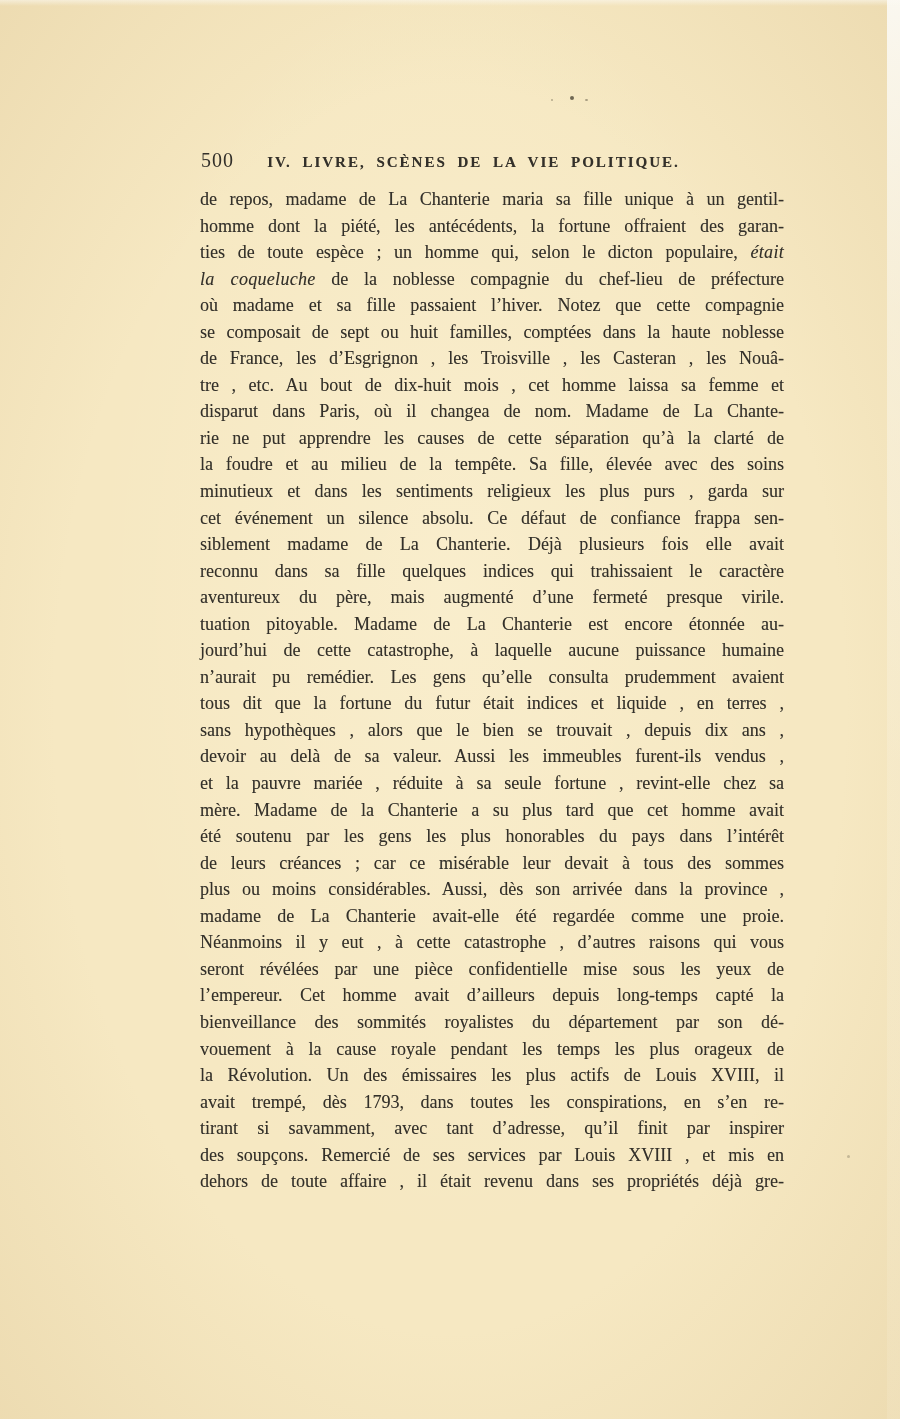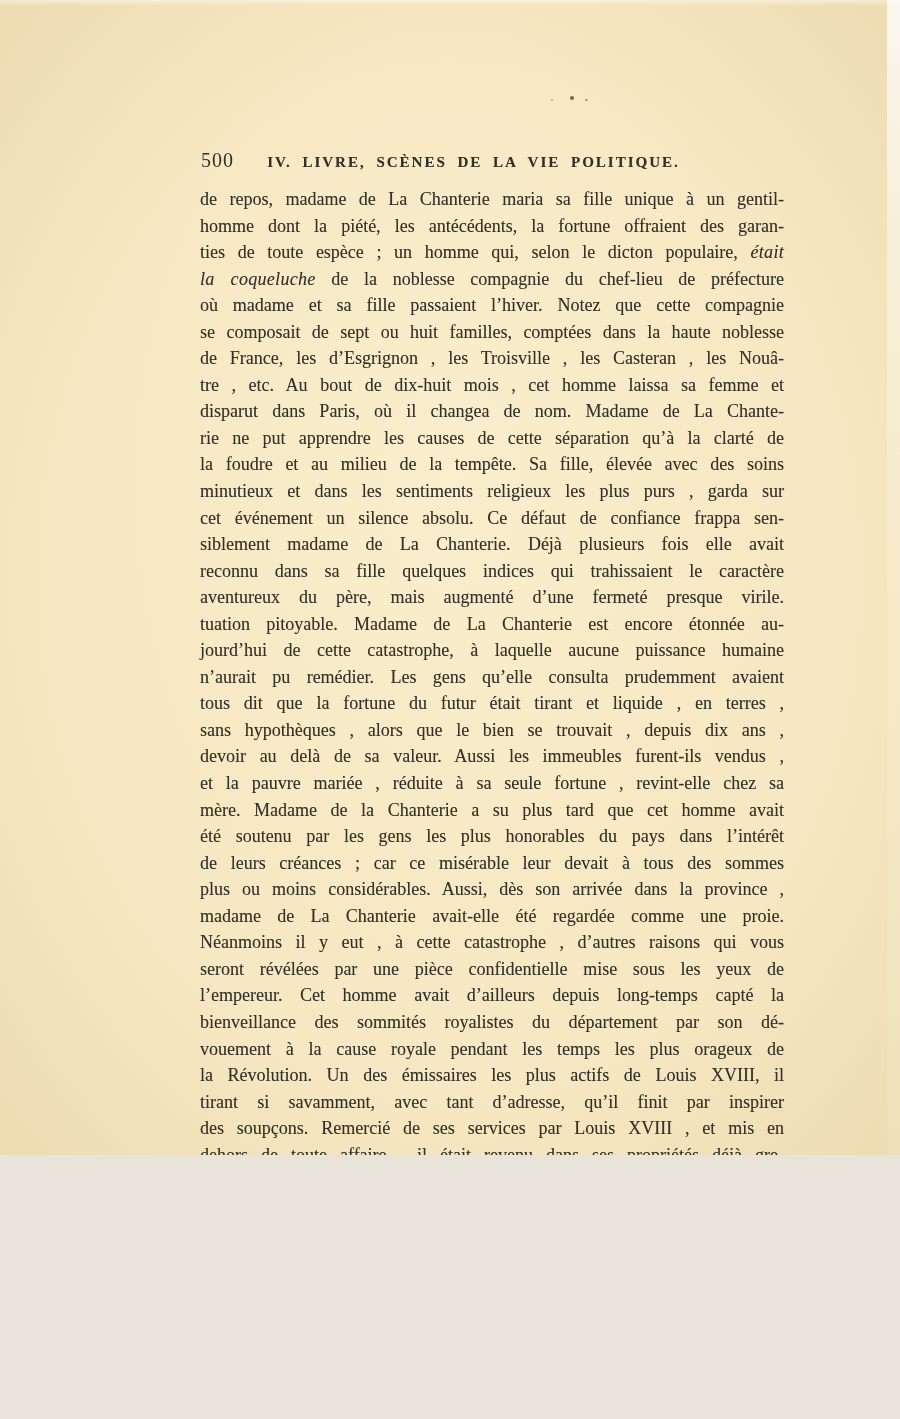--- a/index.html
+++ b/index.html
@@ -3,21 +3,21 @@
 <meta charset="utf-8">
 <style>
   html, body {
     margin: 0;
     padding: 0;
     background: #e8e4da;
   }
   .page {
     position: relative;
     width: 900px;
-    height: 1155px;
+    height: 1419px;
     background:
       radial-gradient(ellipse at 50% 42%, rgba(255,248,224,0.35) 0%, rgba(0,0,0,0) 55%),
       radial-gradient(ellipse at 50% 50%, rgba(0,0,0,0) 62%, rgba(205,175,118,0.22) 100%),
       #f6e8c2;
     overflow: hidden;
     font-family: "Liberation Serif", "DejaVu Serif", serif;
     color: #33302a;
   }
   
   .edge-right {
@@ -114,35 +114,36 @@
       <div class="line"><span>rie ne put apprendre les causes de cette séparation qu’à la clarté de</span></div>
       <div class="line"><span>la foudre et au milieu de la tempête. Sa fille, élevée avec des soins</span></div>
       <div class="line"><span>minutieux et dans les sentiments religieux les plus purs , garda sur</span></div>
       <div class="line"><span>cet événement un silence absolu. Ce défaut de confiance frappa sen-</span></div>
       <div class="line"><span>siblement madame de La Chanterie. Déjà plusieurs fois elle avait</span></div>
       <div class="line"><span>reconnu dans sa fille quelques indices qui trahissaient le caractère</span></div>
       <div class="line"><span>aventureux du père, mais augmenté d’une fermeté presque virile.</span></div>
       <div class="line"><span>tuation pitoyable. Madame de La Chanterie est encore étonnée au-</span></div>
       <div class="line"><span>jourd’hui de cette catastrophe, à laquelle aucune puissance humaine</span></div>
       <div class="line"><span>n’aurait pu remédier. Les gens qu’elle consulta prudemment avaient</span></div>
-      <div class="line"><span>tous dit que la fortune du futur était tirant et liquide , en terres ,</span></div>
+      <div class="line"><span>tous dit que la fortune du futur était indices et liquide , en terres ,</span></div>
       <div class="line"><span>sans hypothèques , alors que le bien se trouvait , depuis dix ans ,</span></div>
       <div class="line"><span>devoir au delà de sa valeur. Aussi les immeubles furent-ils vendus ,</span></div>
       <div class="line"><span>et la pauvre mariée , réduite à sa seule fortune , revint-elle chez sa</span></div>
       <div class="line"><span>mère. Madame de la Chanterie a su plus tard que cet homme avait</span></div>
       <div class="line"><span>été soutenu par les gens les plus honorables du pays dans l’intérêt</span></div>
       <div class="line"><span>de leurs créances ; car ce misérable leur devait à tous des sommes</span></div>
       <div class="line"><span>plus ou moins considérables. Aussi, dès son arrivée dans la province ,</span></div>
       <div class="line"><span>madame de La Chanterie avait-elle été regardée comme une proie.</span></div>
       <div class="line"><span>Néanmoins il y eut , à cette catastrophe , d’autres raisons qui vous</span></div>
       <div class="line"><span>seront révélées par une pièce confidentielle mise sous les yeux de</span></div>
       <div class="line"><span>l’empereur. Cet homme avait d’ailleurs depuis long-temps capté la</span></div>
       <div class="line"><span>bienveillance des sommités royalistes du département par son dé-</span></div>
       <div class="line"><span>vouement à la cause royale pendant les temps les plus orageux de</span></div>
       <div class="line"><span>la Révolution. Un des émissaires les plus actifs de Louis XVIII, il</span></div>
+      <div class="line"><span>avait trempé, dès 1793, dans toutes les conspirations, en s’en re-</span></div>
       <div class="line"><span>tirant si savamment, avec tant d’adresse, qu’il finit par inspirer</span></div>
       <div class="line"><span>des soupçons. Remercié de ses services par Louis XVIII , et mis en</span></div>
       <div class="line"><span>dehors de toute affaire , il était revenu dans ses propriétés déjà gre-</span></div>
     </div>
 
   <span class="speck s1"></span>
   <span class="speck s2"></span>
   <span class="speck s3"></span>
   <span class="speck s4"></span>
 

